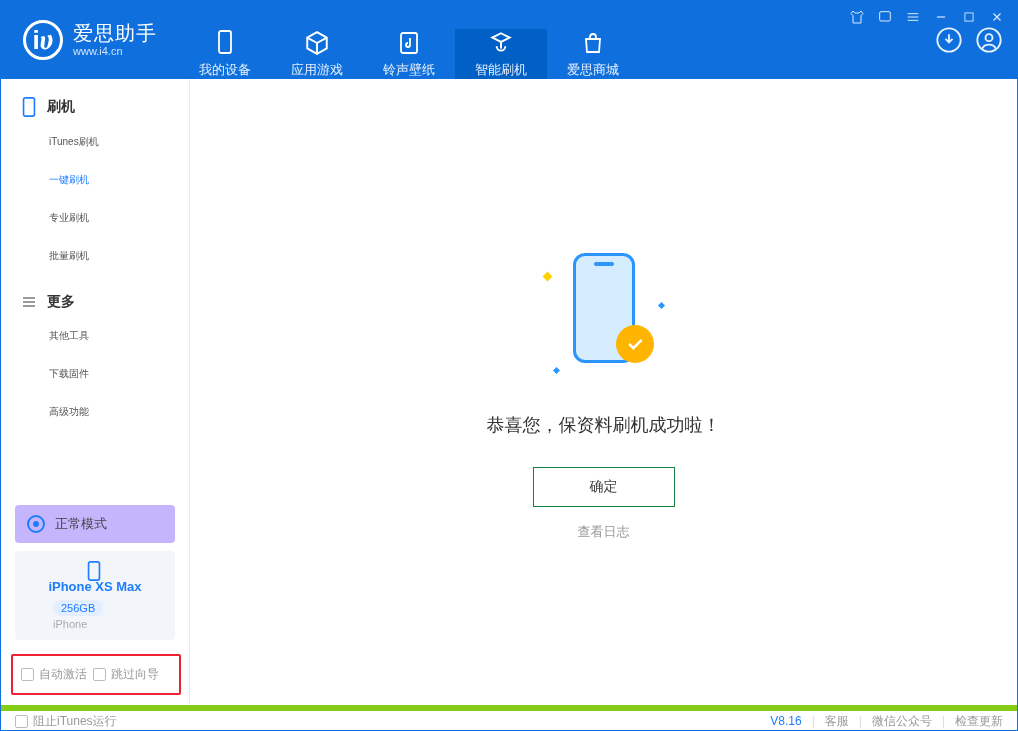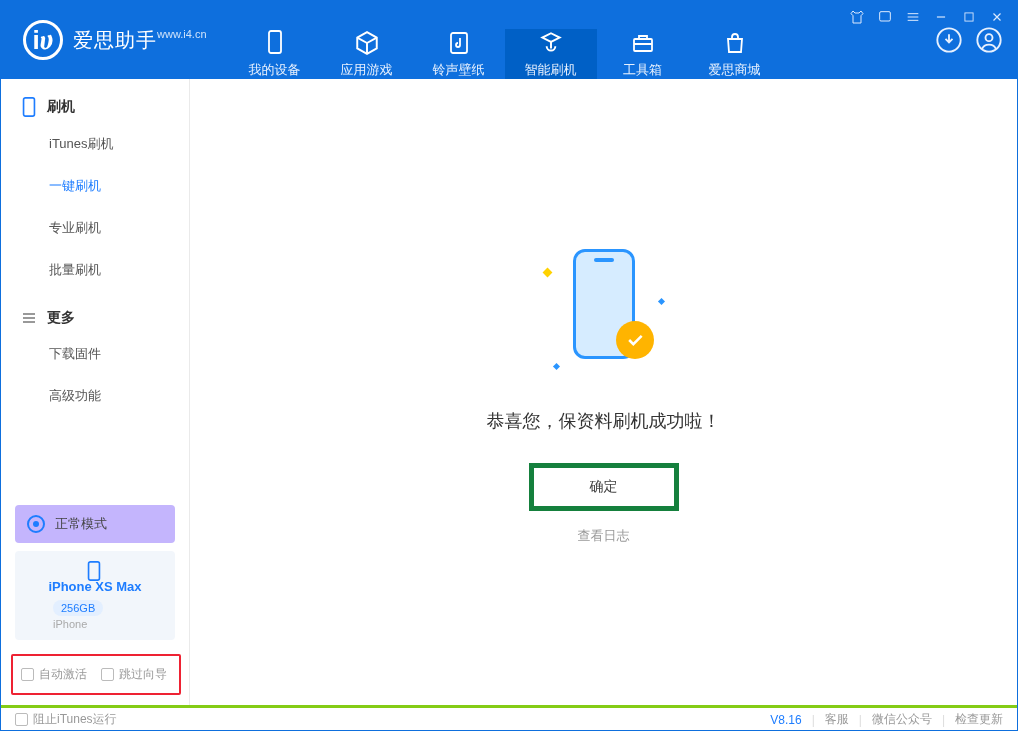--- a/index.html
+++ b/index.html
@@ -2,21 +2,21 @@
 <html><head>
 <meta charset="utf-8">
 <style>
 * { margin: 0; padding: 0; box-sizing: border-box; font-family: "Microsoft YaHei", Arial, sans-serif; }
 body { background: #fff; width: 1018px; height: 731px; overflow: hidden; border: 1px solid #0e6fdd; }
 
 
 .header { background: #0e6fdd; height: 78px; display: flex; align-items: stretch; }
 .logo { display: flex; align-items: center; gap: 10px; padding: 18px 22px; color: #fff; }
 .logo-mark { width: 40px; height: 40px; border: 3px solid #fff; border-radius: 50%; display: flex; align-items: center; justify-content: center; color: #fff; font-weight: 900; font-size: 26px; font-family: Arial; }
-.logo-text { display: flex; flex-direction: row; line-height: 1.2; }
+.logo-text { display: flex; flex-direction: column; line-height: 1.2; }
 .logo-title { font-size: 20px; font-weight: 500; color: #fff; letter-spacing: 1px; }
 .logo-sub { font-size: 11px; color: #cfe3fb; }
 
 .nav { display: flex; align-items: flex-end; }
 .nav-item { width: 92px; display: flex; flex-direction: column; align-items: center; justify-content: center; gap: 4px; color: #e6f0fe; font-size: 13px; cursor: pointer; }
 .nav-item.active { background: #0060c6; }
 .nav-icon { width: 28px; height: 28px; display: flex; align-items: center; justify-content: center; }
 .nav-icon svg { stroke: #fff; fill: none; stroke-width: 1.8; }
 
 .header-spacer { flex: 1; }
@@ -25,59 +25,59 @@
 .hr-btn svg { stroke: #e6f0fe; fill: none; stroke-width: 1.6; }
 .titlebar { position: absolute; top: 8px; right: 12px; display: flex; gap: 10px; }
 .titlebar .tb-btn { color: #dceafe; cursor: pointer; font-size: 14px; width: 18px; height: 18px; display: flex; align-items: center; justify-content: center; }
 
 
 .app-body { display: flex; height: 626px; }
 .sidebar { width: 189px; border-right: 1px solid #eaeaea; background: #fff; position: relative; display: flex; flex-direction: column; }
 .sb-group { padding: 18px 20px 6px 20px; display: flex; align-items: center; gap: 10px; color: #333; font-size: 14px; font-weight: 700; }
 .sb-group svg { stroke: #1e7dff; fill: none; stroke-width: 1.8; }
 .sb-group.more svg { stroke: #999; }
-.sb-item { padding: 12px 20px 12px 48px; font-size: 13px; color: #555; cursor: pointer; }
+.sb-item { padding: 12px 20px 12px 48px; font-size: 10px; color: #555; cursor: pointer; }
 .sb-item.active { color: #1e7dff; }
 
 .sb-bottom { margin-top: auto; }
 .mode-card { margin: 8px 14px; background: #c4b5fd; border-radius: 4px; padding: 10px 12px; display: flex; align-items: center; gap: 10px; color: #3a5; font-size: 13px; }
 .mode-card .dot { width: 18px; height: 18px; border: 2px solid #1e7dff; border-radius: 50%; position: relative; }
 .mode-card .dot:after { content: ""; width: 6px; height: 6px; background: #1e7dff; border-radius: 50%; position: absolute; top: 4px; left: 4px; }
 .mode-card span.txt { color: #444; }
 
 .device-card { margin: 4px 14px 14px 14px; background: #f2f6fb; border-radius: 4px; padding: 10px 12px; }
 .device-top { display: flex; align-items: center; gap: 0; flex-direction: column; }
 .device-top .ph-icon { width: 18px; height: 18px; }
 .device-top .ph-icon svg { stroke: #1e7dff; fill: none; stroke-width: 1.8; }
 .device-name { color: #1e7dff; font-weight: 600; font-size: 13px; }
 .device-cap { display: inline-block; margin: 6px 0 2px 26px; background: #e3efff; color: #1e7dff; font-size: 11px; padding: 2px 8px; border-radius: 10px; }
 .device-type { margin-left: 26px; color: #aaa; font-size: 11px; }
 
-.opts-box { margin: 0 8px 10px 10px; border: 2px solid #e23; border-radius: 2px; padding: 10px 8px; display: flex; gap: 14px; }
+.opts-box { margin: 0 8px 10px 10px; border: 2px solid #e23; border-radius: 2px; padding: 10px 8px; display: flex; gap: 6px; }
 .chk { display: flex; align-items: center; gap: 5px; font-size: 12px; color: #999; cursor: pointer; }
 .chk .box { width: 13px; height: 13px; border: 1px solid #bbb; border-radius: 2px; }
 
 
 .main { flex: 1; background: #fff; display: flex; flex-direction: column; align-items: center; justify-content: center; }
 .success-img { width: 120px; height: 140px; position: relative; margin-bottom: 30px; }
 .phone { width: 62px; height: 110px; border: 3px solid #2a95ff; border-radius: 12px; background: #d6ecff; position: absolute; left: 29px; top: 10px; }
 .phone:before { content: ""; position: absolute; top: 6px; left: 50%; transform: translateX(-50%); width: 20px; height: 4px; background: #2a95ff; border-radius: 4px; }
 .check-badge { position: absolute; right: 10px; bottom: 20px; width: 38px; height: 38px; background: #ffb400; border-radius: 50%; display: flex; align-items: center; justify-content: center; }
 .check-badge svg { stroke: #fff; stroke-width: 3; fill: none; }
 .spark { position: absolute; background: #ffd200; transform: rotate(45deg); }
 .spark.s1 { width: 7px; height: 7px; top: 30px; left: 0; }
 .spark.s2 { width: 5px; height: 5px; top: 60px; right: 0; background: #2a95ff; }
 .spark.s3 { width: 5px; height: 5px; bottom: 10px; left: 10px; background: #2a95ff; }
 
 .success-text { font-size: 18px; color: #333; margin-bottom: 30px; }
-.ok-btn { border: 5px solid #15803d; background: #fff; padding: 10px 56px; font-size: 14px; color: #444; cursor: pointer; margin-bottom: 16px; }
+.ok-btn { border: 1px solid #15803d; background: #fff; padding: 10px 56px; font-size: 14px; color: #444; cursor: pointer; margin-bottom: 16px; }
 .log-link { color: #999; font-size: 13px; cursor: pointer; }
 
 
-.footer { height: 26px; border-top: 3px solid #84cc16; display: flex; align-items: center; padding: 0 14px; font-size: 12px; color: #999; }
+.footer { height: 26px; border-top: 6px solid #84cc16; display: flex; align-items: center; padding: 0 14px; font-size: 12px; color: #999; }
 .footer .chk { color: #999; }
 .footer-spacer { flex: 1; }
 .footer-right { display: flex; align-items: center; gap: 10px; }
 .ver { color: #1e7dff; }
 .divider { color: #ddd; }
 .flink { color: #999; cursor: pointer; }
 </style>
 </head>
 <body>
 
@@ -155,29 +155,20 @@
           <svg width="26" height="26" viewBox="0 0 24 24">
             <path d="M12 3l8 4-8 4-8-4z"></path>
             <path d="M12 11v6"></path>
             <path d="M8 15a4 4 0 008 0"></path>
           </svg>
         </div>
       <span>智能刷机</span>
     </div>
     <div class="nav-item">
       <div class="nav-icon">
-          <svg width="26" height="24" viewBox="0 0 24 24">
-            <rect x="3" y="8" width="18" height="12" rx="1"></rect>
-            <path d="M8 8V5h8v3M3 13h18"></path>
-          </svg>
-        </div>
-      <span>工具箱</span>
-    </div>
-    <div class="nav-item">
-      <div class="nav-icon">
           <svg width="24" height="26" viewBox="0 0 24 24">
             <path d="M5 8h14l-1 13H6z"></path>
             <path d="M9 8V6a3 3 0 016 0v2"></path>
           </svg>
         </div>
       <span>爱思商城</span>
     </div>
   </div>
 
   <div class="header-spacer"></div>
@@ -211,20 +202,21 @@
     <div class="sb-item active">一键刷机</div>
     <div class="sb-item">专业刷机</div>
     <div class="sb-item">批量刷机</div>
 
     <div class="sb-group more">
       <svg width="16" height="16" viewBox="0 0 16 16">
           <path d="M2 4h12M2 8h12M2 12h12"></path>
         </svg>
       <span>更多</span>
     </div>
+    <div class="sb-item">其他工具</div>
     <div class="sb-item">下载固件</div>
     <div class="sb-item">高级功能</div>
 
     <div class="sb-bottom">
       <div class="mode-card">
         <div class="dot"></div>
         <span class="txt">正常模式</span>
       </div>
       <div class="device-card">
         <div class="device-top">

